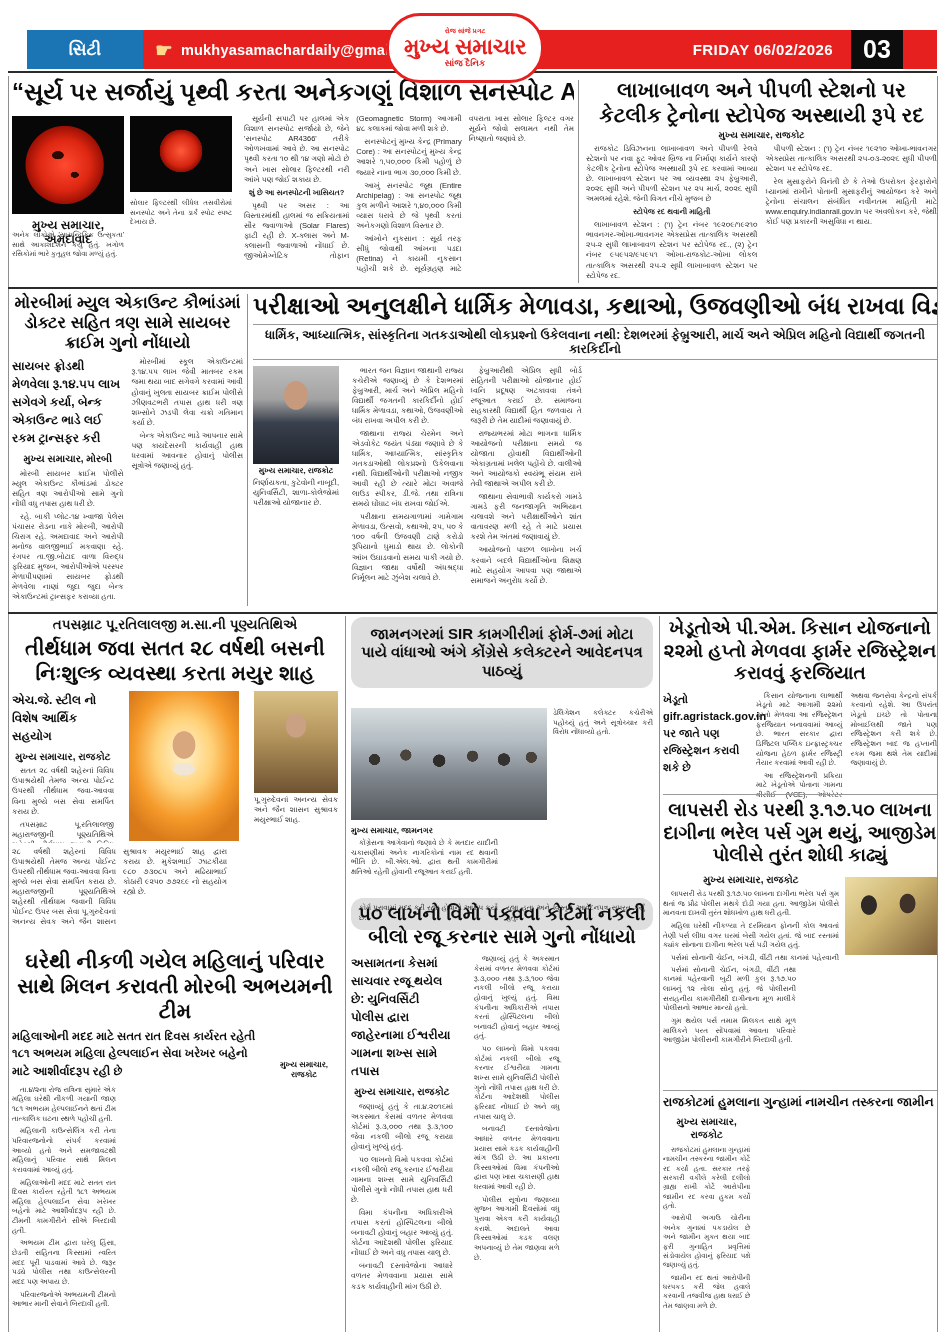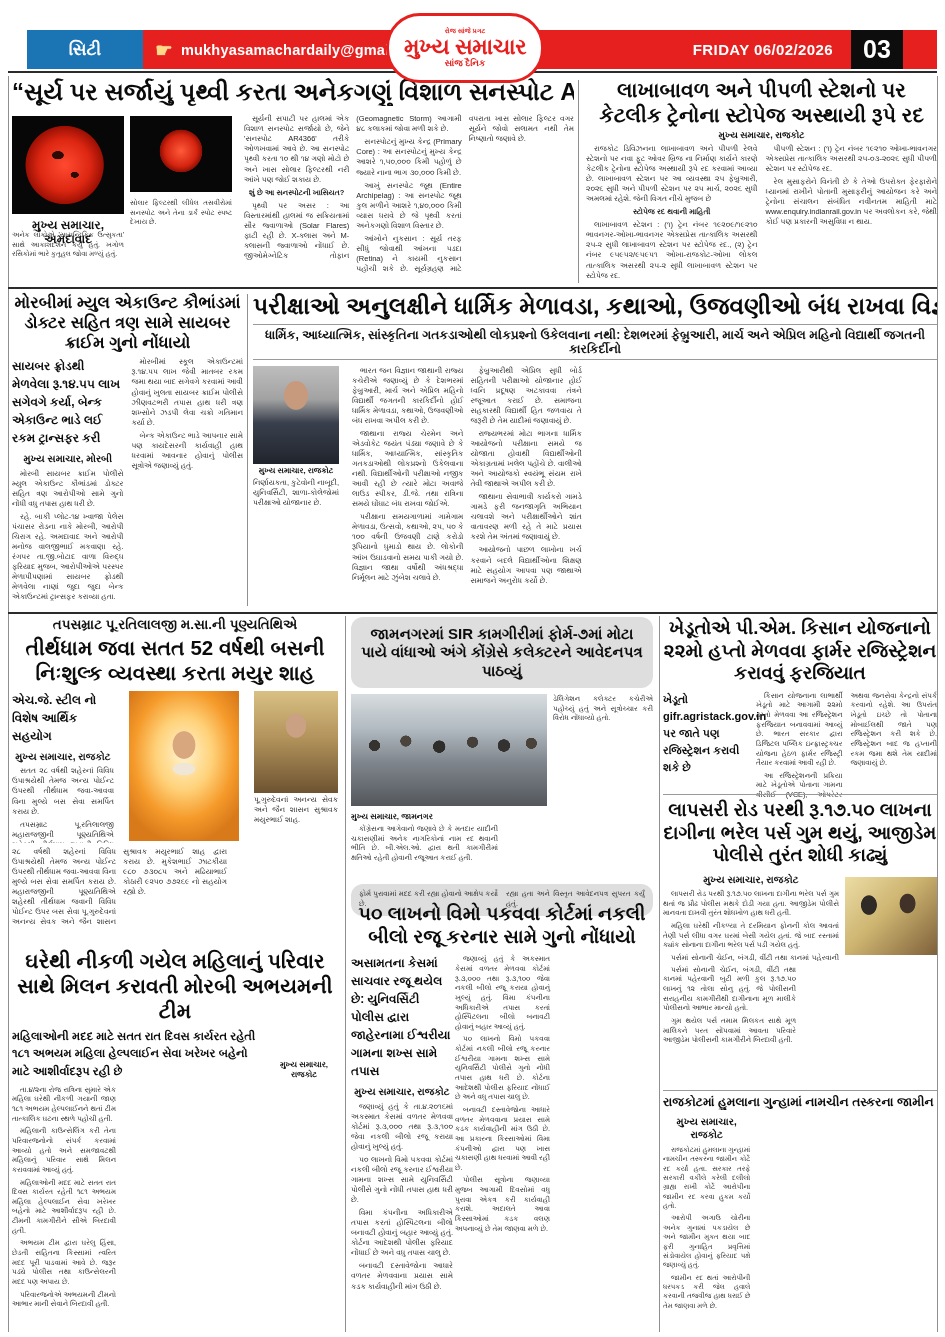--- a/index.html
+++ b/index.html
@@ -181,21 +181,21 @@
         </div>
     </div>
   </article>
 
   <div class="abs hline" style="left:8px;top:612px;width:929px;"></div>
   <div class="abs vline" style="left:345px;top:616px;height:716px;"></div>
   <div class="abs vline" style="left:659px;top:616px;height:716px;"></div>
 
   <article class="abs" style="left:12px;top:617px;width:326px;">
     <div class="kicker" style="font-size:13.5px;">તપસમ્રાટ પૂ.રતિલાલજી મ.સા.ની પૂણ્યતિથિએ</div>
-    <div class="hl" style="font-size:20.5px;margin-top:2px;">તીર્થધામ જવા સતત 52 વર્ષથી બસની નિઃશુલ્ક વ્યવસ્થા કરતા મયુર શાહ</div>
+    <div class="hl" style="font-size:20.5px;margin-top:2px;">તીર્થધામ જવા સતત ૨૮ વર્ષથી બસની નિઃશુલ્ક વ્યવસ્થા કરતા મયુર શાહ</div>
     <div style="display:flex;gap:15px;margin-top:6px;">
       <div class="body-txt" style="width:102px;height:152px;flex:none;">
           <p class="lead">એચ.જે. સ્ટીલ નો વિશેષ આર્થિક સહયોગ</p>
           <p class="byl">મુખ્ય સમાચાર, રાજકોટ</p>
           <p>સતત ૨૮ વર્ષથી શહેરનાં વિવિધ ઉપાશ્રયેથી તેમજ અન્ય પોઈન્ટ ઉપરથી તીર્થધામ જવા-આવવા વિના મુલ્યે બસ સેવા સમર્પિત કરાય છે.</p>
           <p>તપસમ્રાટ પૂ.રતિલાલજી મહારાજજીની પૂણ્યતિથિએ શહેરથી તીર્થધામ જવાની વિવિધ પોઈન્ટ ઉપર બસ સેવા પૂ.ગુરુદેવનાં અનન્ય સેવક અને જૈન શાસન સુશ્રાવક મયુરભાઈ શાહ દ્વારા સમય સંચાલન અને વ્યવસ્થા કરવામાં આવે છે. આ સેવાકાર્યમાં એચ.જે. સ્ટીલનો વિશેષ આર્થિક સહયોગ પ્રાપ્ત થાય છે.</p>
         </div>
       <div class="photo saint" style="width:110px;height:150px;flex:none;"></div>
       <div style="flex:1;">
         <div class="photo man2" style="width:100%;height:102px;"></div>
@@ -221,21 +221,21 @@
         <p>મહિલાઓની મદદ માટે સતત રાત દિવસ કાર્યરત રહેતી ૧૮૧ અભયમ મહિલા હેલ્પલાઈન સેવા ખરેખર બહેનો માટે આશીર્વાદરૂપ રહી છે. ટીમની કામગીરીને સૌએ બિરદાવી હતી.</p>
         <p>અભયમ ટીમ દ્વારા ઘરેલુ હિંસા, છેડતી સહિતના કિસ્સામાં ત્વરિત મદદ પૂરી પાડવામાં આવે છે. જરૂર પડ્યે પોલીસ તથા કાઉન્સેલરની મદદ પણ અપાય છે.</p>
         <p>પરિવારજનોએ અભયમની ટીમનો આભાર માની સેવાને બિરદાવી હતી.</p>
       </div>
   </article>
 
   <article class="abs" style="left:351px;top:617px;width:302px;">
     <div class="graybox" style="padding:8px 10px;">
       <div class="hl" style="font-size:15px;">જામનગરમાં SIR કામગીરીમાં ફોર્મ-૭માં મોટા પાયે વાંધાઓ અંગે કોંગ્રેસે કલેક્ટરને આવેદનપત્ર પાઠવ્યું</div>
     </div>
-    <div style="position:relative;height:116px;margin-top:6px;">
+    <div style="position:relative;height:116px;margin-top:20px;">
       <div class="photo crowd" style="position:absolute;left:0;top:0;width:196px;height:112px;"></div>
       <div class="body-txt" style="position:absolute;left:202px;top:0;width:100px;height:112px;font-size:7.2px;">
         <p style="text-indent:0;">ડેલિગેશન કલેક્ટર કચેરીએ પહોંચ્યું હતું અને સૂત્રોચ્ચાર કરી વિરોધ નોંધાવ્યો હતો.</p>
       </div>
     </div>
     <div class="byline" style="text-align:left;font-size:8px;margin:2px 0;">મુખ્ય સમાચાર, જામનગર</div>
     <div class="body-txt cols2" style="height:56px;font-size:7.2px;">
         <p>કોંગ્રેસના આગેવાનો જણાવે છે કે મતદાર યાદીની ચકાસણીમાં અનેક નાગરિકોનાં નામ રદ થવાની ભીતિ છે. બી.એલ.ઓ. દ્વારા થતી કામગીરીમાં ક્ષતિઓ રહેતી હોવાની રજૂઆત કરાઈ હતી.</p>
       </div>
     <div class="graybox" style="margin-top:4px;padding:5px 8px;display:flex;gap:8px;">
@@ -243,21 +243,21 @@
           <p style="text-indent:0;">ફોર્મ પુરાવામાં મદદ કરી રહ્યા હોવાનો આક્ષેપ કર્યો છે.</p>
         </div>
       <div class="body-txt" style="flex:1;font-size:7.2px;">
           <p style="text-indent:0;">રહ્યા હતા અને વિસ્તૃત આવેદનપત્ર સુપરત કર્યું હતું.</p>
         </div>
     </div>
   </article>
 
   <article class="abs" style="left:351px;top:902px;width:302px;">
     <div class="hl" style="font-size:19px;">૫૦ લાખનો વિમો પકવવા કોર્ટમાં નકલી બીલો રજૂ કરનાર સામે ગુનો નોંધાયો</div>
-    <div style="display:flex;gap:2px;margin-top:6px;">
+    <div style="display:flex;gap:21px;margin-top:6px;">
       <div class="body-txt" style="width:102px;height:356px;flex:none;">
           <p class="lead">અસામતના કેસમાં સાચવાર રજૂ થયેલ છે: યુનિવર્સિટી પોલીસ દ્વારા જાહેરનામા ઈશ્વરીયા ગામના શખ્સ સામે તપાસ</p>
           <p class="byl">મુખ્ય સમાચાર, રાજકોટ</p>
           <p>જણાવ્યું હતું કે તા.૪.૨૦૧૬માં અકસ્માત કેસમાં વળતર મેળવવા કોર્ટમાં રૂ.૩,૦૦૦ તથા રૂ.૩,૧૦૦ જેવા નકલી બીલો રજૂ કરાયા હોવાનું ખુલ્યું હતું.</p>
           <p>૫૦ લાખનો વિમો પકવવા કોર્ટમાં નકલી બીલો રજૂ કરનાર ઈશ્વરીયા ગામના શખ્સ સામે યુનિવર્સિટી પોલીસે ગુનો નોંધી તપાસ હાથ ધરી છે.</p>
           <p>વિમા કંપનીના અધિકારીએ તપાસ કરતાં હોસ્પિટલના બીલો બનાવટી હોવાનું બહાર આવ્યું હતું. કોર્ટના આદેશથી પોલીસ ફરિયાદ નોંધાઈ છે અને વધુ તપાસ ચાલુ છે.</p>
           <p>બનાવટી દસ્તાવેજોના આધારે વળતર મેળવવાના પ્રયાસ સામે કડક કાર્યવાહીની માંગ ઉઠી છે.</p>
         </div>
       <div class="body-txt cols2" style="flex:1;height:356px;font-size:7.2px;">
         <p>જણાવ્યું હતું કે અકસ્માત કેસમાં વળતર મેળવવા કોર્ટમાં રૂ.૩,૦૦૦ તથા રૂ.૩,૧૦૦ જેવા નકલી બીલો રજૂ કરાયા હોવાનું ખુલ્યું હતું. વિમા કંપનીના અધિકારીએ તપાસ કરતાં હોસ્પિટલના બીલો બનાવટી હોવાનું બહાર આવ્યું હતું.</p>

